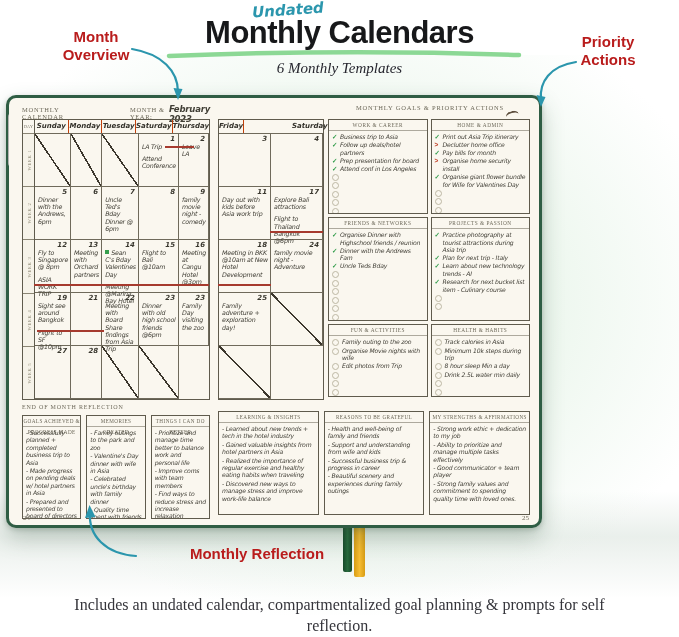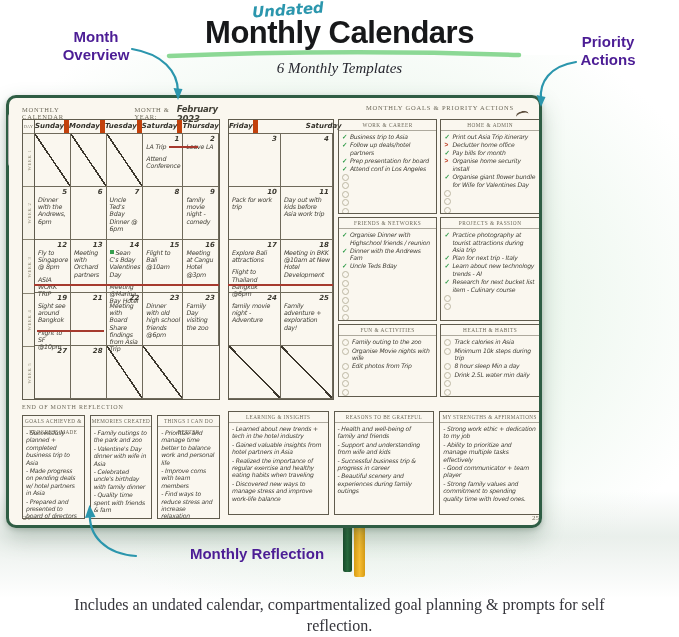--- a/index.html
+++ b/index.html
@@ -17,21 +17,21 @@
   .undated{position:absolute;left:252px;top:1px;z-index:3;color:var(--teal);
     font-family:"DejaVu Sans",sans-serif;font-style:italic;font-weight:bold;font-size:15px;
     transform:rotate(-4deg);}
   .title{position:absolute;left:0;top:15px;width:679px;text-align:center;z-index:3;
     font-size:31px;font-weight:bold;letter-spacing:-.5px;color:#17181a;}
   .swoosh{position:absolute;left:166px;top:48px;z-index:2;}
   .subtitle{position:absolute;left:0;top:60px;width:679px;text-align:center;z-index:3;
     font-family:"Liberation Serif",serif;font-style:italic;font-size:15px;color:#26262e;}
   
   .callout{position:absolute;z-index:4;font-weight:bold;font-size:15px;line-height:18px;
-    color:#4c1d95;text-align:center;}
+    color:#b91c1c;text-align:center;}
   .co-tl{left:42px;top:28px;width:108px;}
   .co-tr{left:556px;top:33px;width:104px;}
   .co-b{left:152px;top:545px;width:210px;text-align:center;}
   .arrow{position:absolute;z-index:4;}
   
   .planner{position:absolute;left:6px;top:95px;width:536px;height:433px;z-index:2;
     background:var(--cover_green);border-radius:10px;
     box-shadow:0 10px 22px rgba(55,85,65,.28),0 2px 5px rgba(55,85,65,.25);}
   .pages{position:absolute;left:3px;top:3px;right:3px;bottom:3px;border-radius:7px;
     background:#faf7ef;display:flex;overflow:hidden;}
@@ -61,21 +61,21 @@
   .wkwrap{flex:1;display:flex;flex-direction:column;}
   .wk{flex:1;position:relative;border-bottom:1px solid #8a8574;background:#f6f3e9;}
   .wk:last-child{border-bottom:none;}
   .wk span{position:absolute;left:50%;top:50%;transform:translate(-50%,-50%) rotate(-90deg);
     font-family:"Liberation Serif",serif;font-size:4.5px;letter-spacing:.8px;color:#89846f;white-space:nowrap;}
   .cal-main{flex:1;border:1px solid #5f5b4d;}
   .dow-row{display:grid;height:13px;border-bottom:1px solid #6f6a5b;}
   .dow-row.c5{grid-template-columns:repeat(5,1fr);}
   .dow-row.c2{grid-template-columns:repeat(2,1fr);gap:48px;}
   .dow{font-family:"DejaVu Sans",sans-serif;font-style:italic;font-weight:bold;font-size:7px;
-    color:#33312a;text-align:center;line-height:13px;border-right:5px solid #c2410c;}
+    color:#33312a;text-align:center;line-height:13px;border-right:1px solid #c2410c;}
   .dow:last-child{border-right:none;}
   .cells{display:grid;grid-auto-rows:53px;}
   .cells.c5{grid-template-columns:repeat(5,1fr);}
   .cells.c2{grid-template-columns:repeat(2,1fr);}
   .cell{position:relative;border-right:1px solid #6f6a5b;border-bottom:1px solid #6f6a5b;
     padding:9px 2px 2px 3px;background-image:radial-gradient(circle,#dcd7c5 .55px,transparent .6px);
     background-size:6px 6px;overflow:visible;}
   .date{position:absolute;top:1px;right:3px;font-family:"DejaVu Sans",sans-serif;font-style:italic;
     font-size:7px;font-weight:bold;color:#3a382f;}
   .note,.note2{font-family:"DejaVu Sans",sans-serif;font-style:italic;font-size:6.3px;line-height:7.2px;
@@ -410,25 +410,20 @@
                 <div class="note"><span></span></div>
 
               </div>
 
               <div class="cell">
                 <span class="date">4</span>
                 <div class="note"><span></span></div>
 
               </div>
 
-              <div class="cell">
-                <span class="date">10</span>
-                <div class="note"><span>Pack for work trip</span></div>
-
-              </div>
 
               <div class="cell">
                 <span class="date">11</span>
                 <div class="note"><span>Day out with kids before Asia work trip</span></div>
 
               </div>
 
               <div class="cell">
                 <span class="date">17</span>
                 <div class="note"><span>Explore Bali attractions</span></div>

